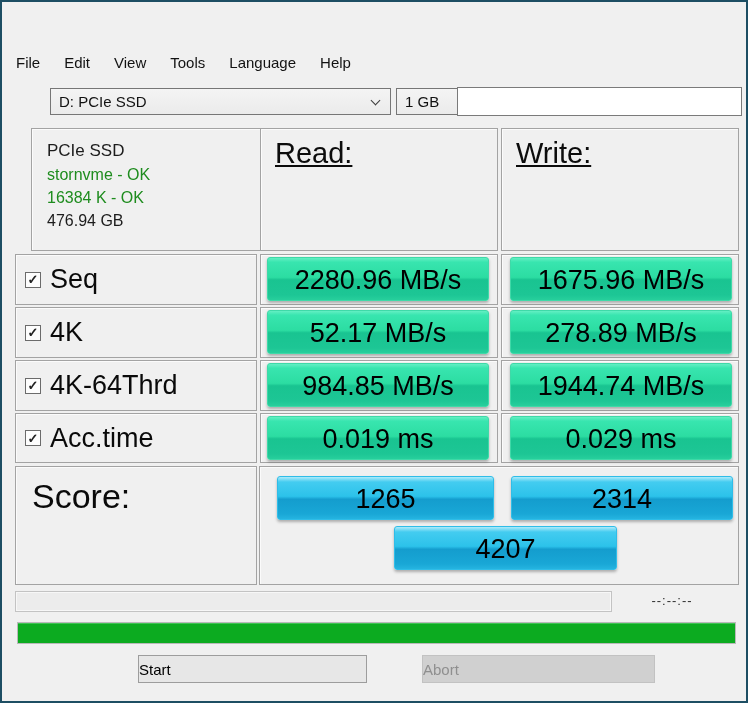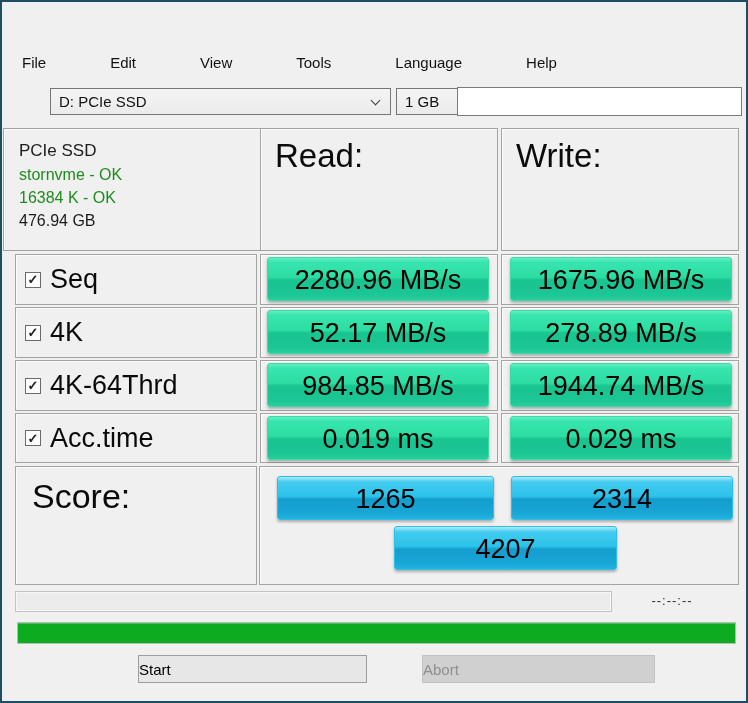--- a/index.html
+++ b/index.html
@@ -17,34 +17,34 @@
   .drive-led{position:absolute;right:2px;bottom:2px;width:2px;height:2px;background:#3d4ecc;}
   .title-text{position:absolute;left:44px;top:0;height:42px;line-height:42px;font-size:16px;color:#000;white-space:nowrap;}
   .caption-btn{position:absolute;top:0;width:48px;height:42px;display:flex;align-items:center;justify-content:center;}
   .btn-min{left:550px;}
   .btn-max{left:616px;}
   .btn-close{left:686px;}
   .min-glyph{width:13px;height:1px;background:#1a1a1a;box-shadow:0 0.5px 0 #1a1a1a;}
   .max-glyph{width:12px;height:12px;border:1px solid #cccccc;background:transparent;}
   .close-glyph{font-size:17px;color:#1a1a1a;line-height:1;}
   
-  .menubar{position:absolute;left:8px;top:42px;height:38px;display:flex;gap:40px;}
+  .menubar{position:absolute;left:2px;top:42px;height:38px;display:flex;}
   .menu-item{padding:0 12px;line-height:38px;font-size:15px;color:#121212;}
   
   .combo{position:absolute;height:27px;border:1px solid #767676;background:linear-gradient(180deg,#f4f4f4,#ebebeb);font-size:15px;line-height:25px;padding-left:8px;color:#111;margin-left:36px;}
   .combo-drive{left:12px;top:86px;width:341px;}
   .combo-size{left:358px;top:86px;width:88px;}
   .chev{position:absolute;right:11px;top:8px;width:7px;height:7px;border-right:1.4px solid #3c3c3c;border-bottom:1.4px solid #3c3c3c;transform:rotate(45deg);}
   .text-field{position:absolute;left:455px;top:85px;width:285px;height:29px;border:1px solid #7a7a7a;background:#ffffff;font-size:15px;padding:0 6px;font-family:"Liberation Sans",sans-serif;}
   
   .cell{position:absolute;background:#f0f0f0;border:1px solid #a3a3a3;box-shadow:inset 1px 1px 0 #fbfbfb;}
-  .cell-info{left:1px;top:126px;width:292px;height:123px;padding:9px 0 0 15px;}
+  .cell-info{left:29px;top:126px;width:292px;height:123px;padding:9px 0 0 15px;}
   .cell-read-h{left:258px;top:126px;width:238px;height:123px;}
   .cell-write-h{left:499px;top:126px;width:238px;height:123px;}
-  .col-header{padding:8px 0 0 14px;font-size:33px;color:#0c0c0c;}
+  .col-header{padding:8px 0 0 14px;font-size:29px;color:#0c0c0c;text-decoration:underline;}
   .info-line{font-size:16px;line-height:23px;color:#1c1c1c;}
   .info-model{font-size:17px;line-height:25px;}
   .info-ok{color:#1e8c1e;}
   .row-label-cell{left:13px;width:242px;height:51px;display:flex;align-items:center;padding-left:9px;}
   .row-value-cell-r{left:258px;width:238px;height:51px;}
   .row-value-cell-w{left:499px;width:238px;height:51px;}
   .r0{top:252px;} .r1{top:305px;} .r2{top:358px;} .r3{top:411px;height:50px;}
   .row-label{font-size:27px;color:#0a0a0a;margin-left:9px;white-space:nowrap;}
   .checkbox{width:16px;height:16px;border:1px solid #6b6b6b;background:#fdfdfd;display:flex;align-items:center;justify-content:center;flex:none;}
   .checkbox span{font-size:13px;line-height:1;color:#222;font-weight:bold;}

